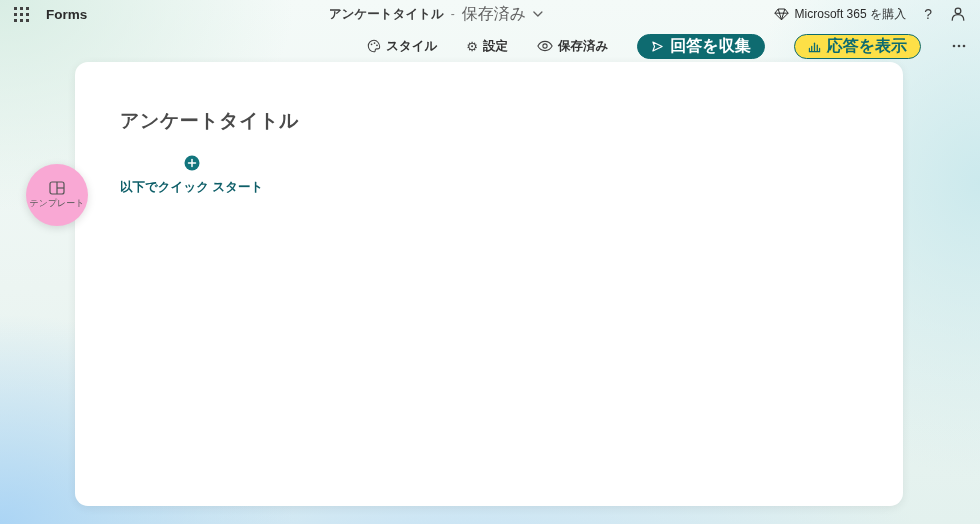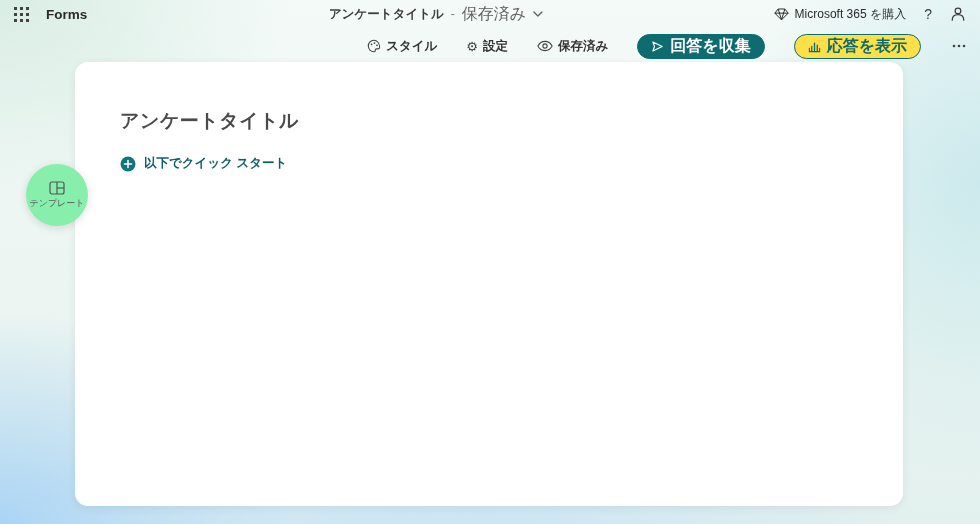--- a/index.html
+++ b/index.html
@@ -40,26 +40,26 @@
   .btn-outline { background:#fde047; color:#0e6b70; border:1.5px solid #0e6b70; }
   .more { display:flex; align-items:center; cursor:pointer; padding:2px; }
 
   
   .card { position:absolute; left:75px; top:62px; width:828px; height:444px; background:#fff;
     border-radius:13px; box-shadow:0 2px 10px rgba(0,0,0,.07); padding:46px 15px 0 45px; }
   .form-title { font-size:19px; font-weight:600; color:#4a4a4a; letter-spacing:.5px; cursor:text; }
   .desc-box { margin:14px 0 0 -8px; width:776px; border:3px solid #e12814; border-radius:8px;
     padding:4px 9px; cursor:text; }
   .desc-text { font-size:11px; font-weight:700; color:#5a5a5a; line-height:19px; letter-spacing:.2px; }
-  .quick-start { margin-top:21px; display:flex; align-items:center; gap:8px; cursor:pointer; width:max-content; }
+  .quick-start { margin-top:21px; display:flex; align-items:center; gap:8px; cursor:pointer; width:max-content;flex-direction:column; }
   .quick-start-label { font-size:12.5px; font-weight:700; color:#0d5e68; }
 
   
   .template-btn { position:absolute; left:26px; top:164px; width:62px; height:62px; border-radius:50%;
-    background:#86efac; box-shadow:0 2px 8px rgba(0,0,0,.13); display:flex; flex-direction:column;
+    background:#f9a8d4; box-shadow:0 2px 8px rgba(0,0,0,.13); display:flex; flex-direction:column;
     align-items:center; justify-content:center; gap:2px; cursor:pointer; }
   .template-label { font-size:9px; color:#5c5c5c; }
 
   svg { display:block; }
 </style>
 </head>
 <body>
 
 <div class="header">
   <div class="header-left">

